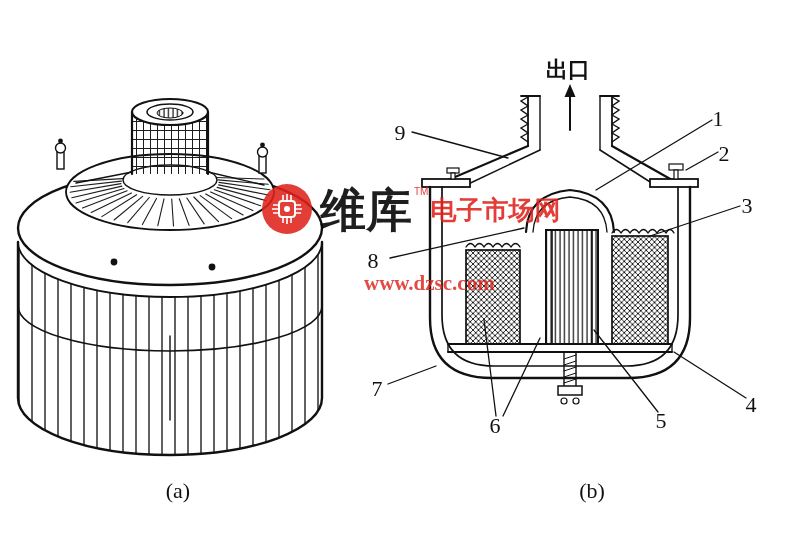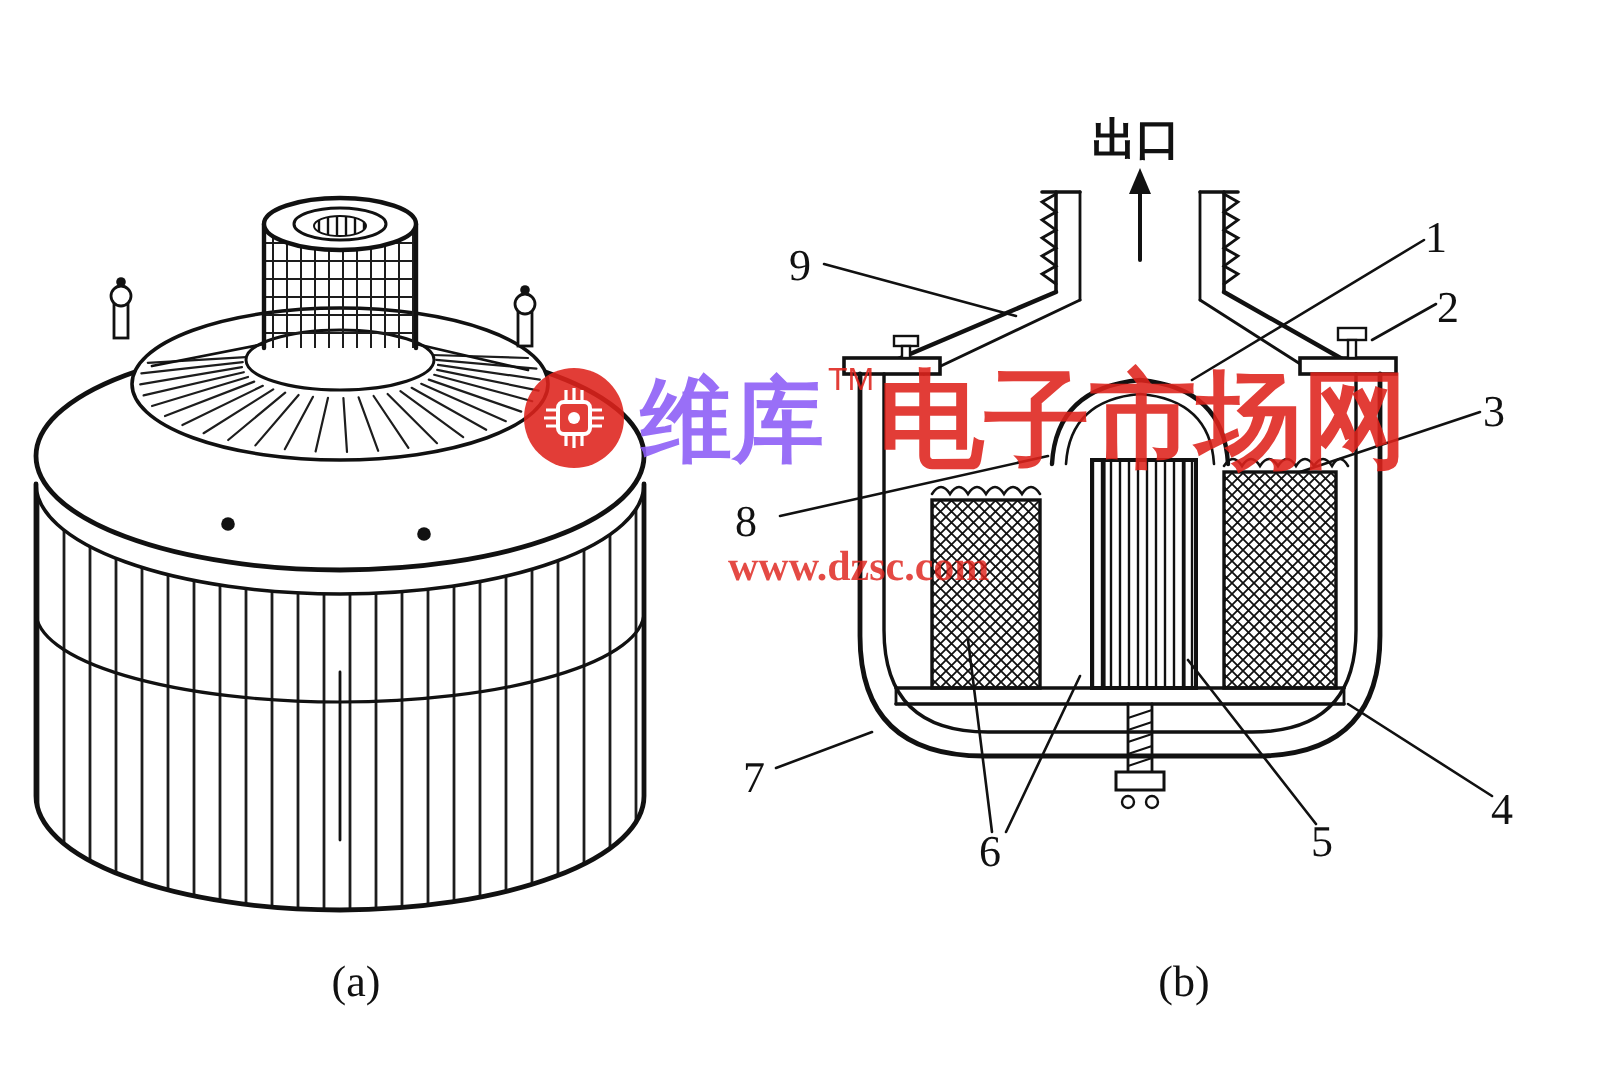--- a/index.html
+++ b/index.html
@@ -7,24 +7,24 @@
         font-family:"Liberation Serif", serif;}
   .page svg{position:absolute;left:0;top:0;}
   .part-label{font-family:"Liberation Serif", serif;font-size:22px;fill:#111;}
   .caption{font-family:"Liberation Serif", serif;font-size:22px;fill:#111;}
   .cjk{font-family:"Liberation Sans", sans-serif;font-weight:bold;fill:#111;}
   
   .watermark{position:absolute;left:260px;top:182px;z-index:5;pointer-events:none;}
   .wm-row{display:flex;align-items:center;height:56px;opacity:0.88;}
   .wm-logo{width:54px;height:54px;display:inline-block;margin-right:6px;}
   .wm-brand{font-family:"Liberation Sans", sans-serif;font-weight:bold;font-size:46px;
-            color:#8b5cf6;line-height:1;}
-  .wm-tm{font-family:"Liberation Sans", sans-serif;font-size:16px;color:#df231c;
+            color:#000000;line-height:1;}
+  .wm-tm{font-family:"Liberation Sans", sans-serif;font-size:10px;color:#df231c;
          vertical-align:top;position:relative;top:-19px;margin:0 2px;}
-  .wm-suffix{font-family:"Liberation Sans", sans-serif;font-weight:bold;font-size:53px;
+  .wm-suffix{font-family:"Liberation Sans", sans-serif;font-weight:bold;font-size:26px;
              color:#df231c;line-height:1;}
   .wm-url{position:absolute;left:104px;top:44px;font-family:Liberation Serif, serif;
           font-weight:bold;font-size:21px;color:#df231c;opacity:0.82;margin-top:45px;}
   .wm-tagline{position:absolute;left:4px;top:50px;width:390px;
               font-family:"Liberation Sans", sans-serif;font-weight:bold;font-size:29px;
               letter-spacing:7px;color:#f2a49e;opacity:0.92;white-space:nowrap;}
 </style>
 </head>
 <body>
 

